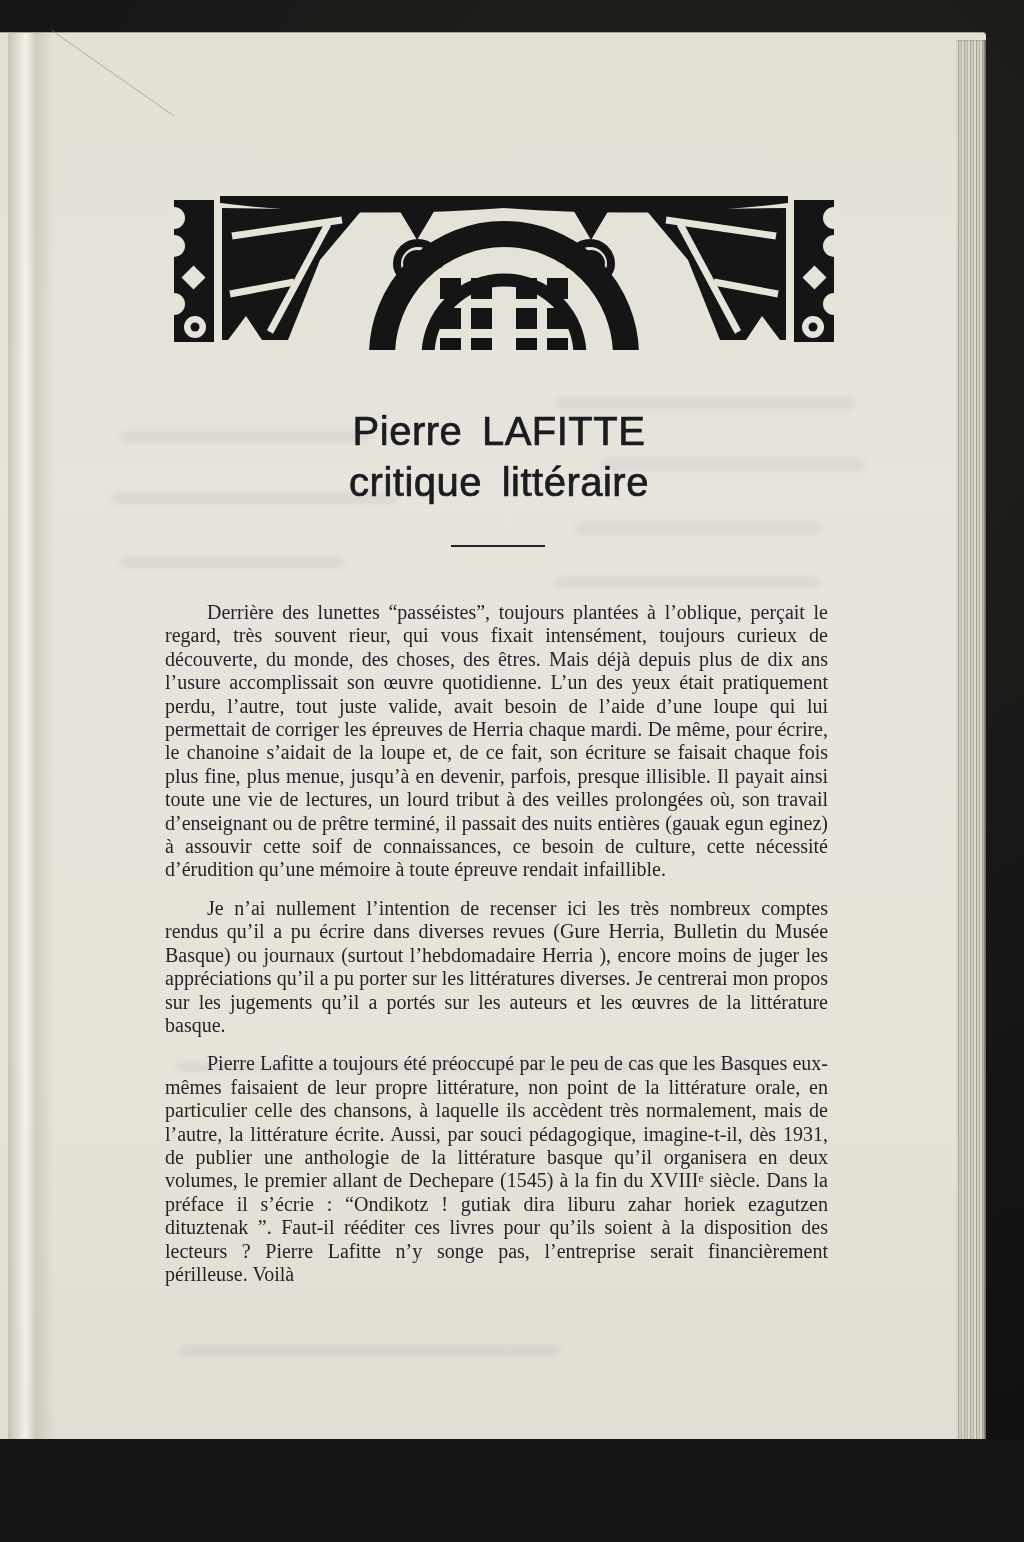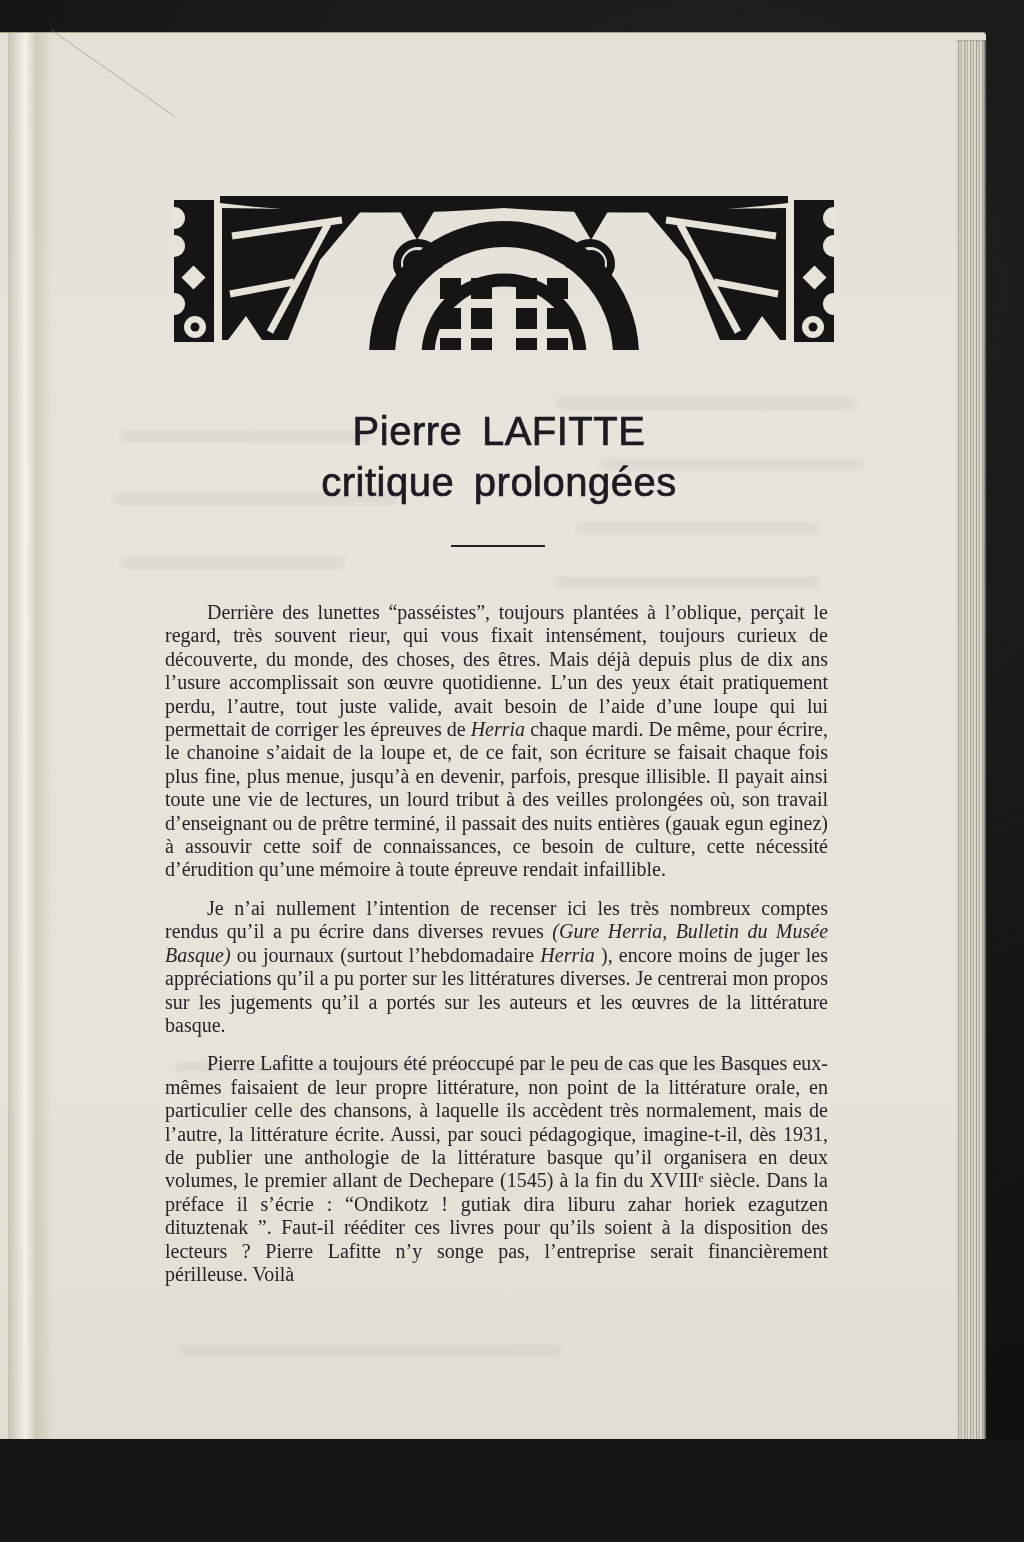--- a/index.html
+++ b/index.html
@@ -52,21 +52,21 @@
     font-size:40px;line-height:51px;font-weight:400;color:#1b1b20;
     -webkit-text-stroke:0.7px #1b1b20;word-spacing:8px;letter-spacing:.5px;
   }
   .rule{position:absolute;left:451px;top:545px;width:94px;height:2px;background:#21212a;}
   .body-col{
     position:absolute;left:165px;top:601px;width:663px;
     font-size:20px;line-height:23.4px;color:#24242a;
     text-align:justify;text-justify:inter-word;
   }
   .body-col p{margin:0 0 15px 0;text-indent:42px;}
-  .body-col .it{font-style:italic;}
+  .body-col .it{}
 </style>
 </head>
 <body>
 
 <div class="canvas">
 
   <div class="paper"></div>
   <div class="underpage"></div>
   <div class="gutter"></div>
   <div class="corner-fold"></div>
@@ -121,21 +121,21 @@
           <rect x="301" y="148" width="21" height="12"></rect>
         </g>
       </g>
     </defs>
     <use href="#half"></use>
     <use href="#half" transform="translate(668,0) scale(-1,1)"></use>
   </svg>
 
   <div class="title">
     <div>Pierre LAFITTE</div>
-    <div>critique prolongées</div>
+    <div>critique littéraire</div>
   </div>
 
   <div class="rule"></div>
 
   <div class="body-col">
       <p><span>Derrière des lunettes “passéistes”, toujours plantées à l’oblique, perçait le regard, très souvent rieur, qui vous fixait intensément, toujours curieux de découverte, du monde, des choses, des êtres. Mais déjà depuis plus de dix ans l’usure accomplissait son œuvre quotidienne. L’un des yeux était pratiquement perdu, l’autre, tout juste valide, avait besoin de l’aide d’une loupe qui lui permettait de corriger les épreuves de </span><span class="it">Herria</span><span> chaque mardi. De même, pour écrire, le chanoine s’aidait de la loupe et, de ce fait, son écriture se faisait chaque fois plus fine, plus menue, jusqu’à en devenir, parfois, presque illisible. Il payait ainsi toute une vie de lectures, un lourd tribut à des veilles prolongées où, son travail d’enseignant ou de prêtre terminé, il passait des nuits entières (gauak egun eginez) à assouvir cette soif de connaissances, ce besoin de culture, cette nécessité d’érudition qu’une mémoire à toute épreuve rendait infaillible.</span></p>
       <p><span>Je n’ai nullement l’intention de recenser ici les très nombreux comptes rendus qu’il a pu écrire dans diverses revues </span><span class="it">(Gure Herria, Bulletin du Musée Basque)</span><span> ou journaux (surtout l’hebdomadaire </span><span class="it">Herria</span><span> ), encore moins de juger les appréciations qu’il a pu porter sur les littératures diverses. Je centrerai mon propos sur les jugements qu’il a portés sur les auteurs et les œuvres de la littérature basque.</span></p>
       <p><span>Pierre Lafitte a toujours été préoccupé par le peu de cas que les Basques eux-mêmes faisaient de leur propre littérature, non point de la littérature orale, en particulier celle des chansons, à laquelle ils accèdent très normalement, mais de l’autre, la littérature écrite. Aussi, par souci pédagogique, imagine-t-il, dès 1931, de publier une anthologie de la littérature basque qu’il organisera en deux volumes, le premier allant de Dechepare (1545) à la fin du XVIIIᵉ siècle. Dans la préface il s’écrie : “Ondikotz ! gutiak dira liburu zahar horiek ezagutzen dituztenak ”. Faut-il rééditer ces livres pour qu’ils soient à la disposition des lecteurs ? Pierre Lafitte n’y songe pas, l’entreprise serait financièrement périlleuse. Voilà</span></p>
     </div>
 

